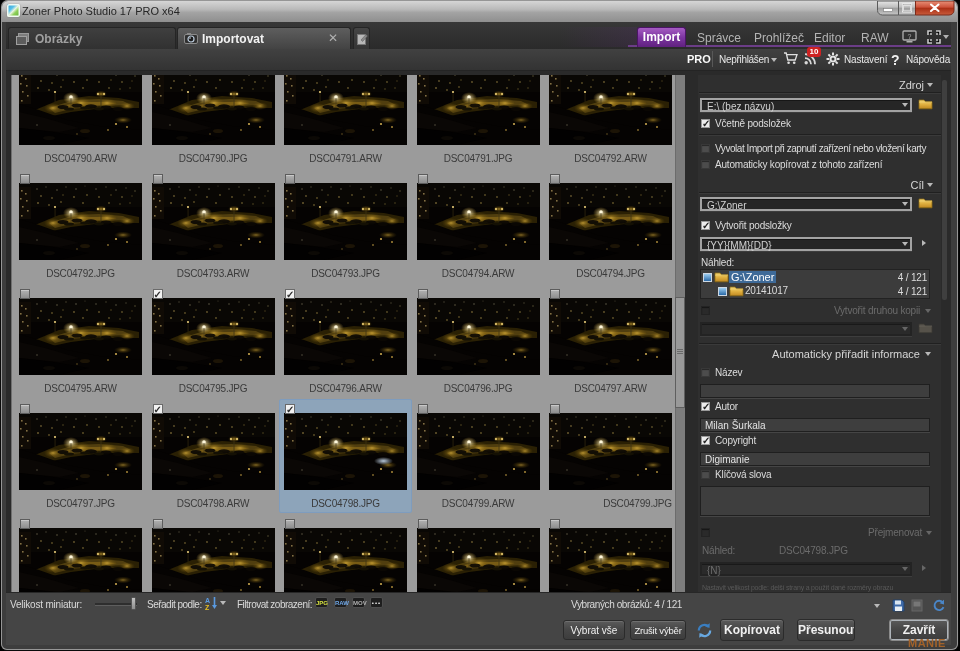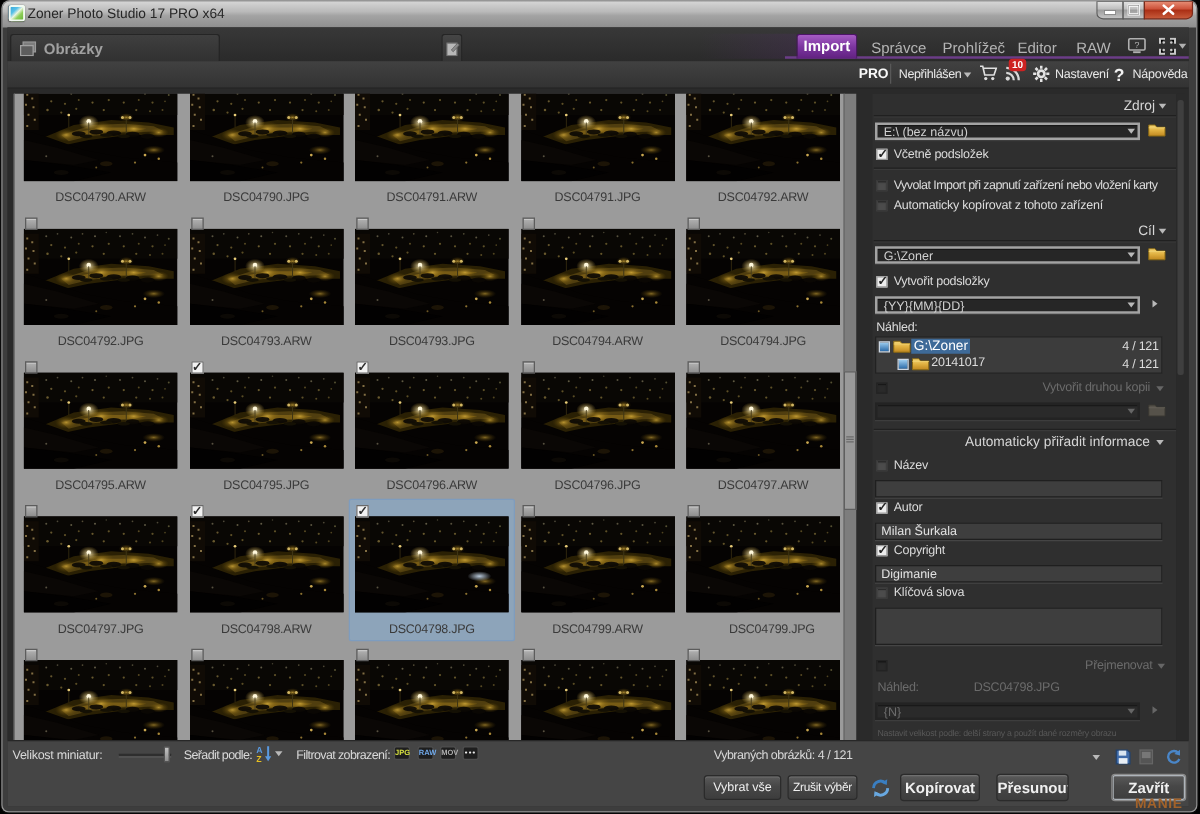--- a/index.html
+++ b/index.html
@@ -200,20 +200,30 @@
 <div id="content"></div>
 <div id="tabrow"></div>
 <div id="toolrow"></div>
 <div class="tab" style="left:8px;width:168px;background:linear-gradient(#3f3f3f,#313131);">
       <svg class="abs" style="left:7px;top:5px" width="13" height="12" viewBox="0 0 13 12">
         <rect x="2.5" y="0.5" width="10" height="8" fill="#7d7d7d" stroke="#9a9a9a"></rect>
         <rect x="0.5" y="3.5" width="10" height="8" fill="#5d5d5d" stroke="#a0a0a0"></rect>
       </svg>
       <span style="position:absolute;left:26px;top:4px;font-weight:bold;">Obrázky</span>
     </div>
+<div class="tab" style="left:177px;width:174px;background:linear-gradient(#5e5e5e,#434343);color:#f2f2f2;font-weight:bold;">
+      <svg class="abs" style="left:6px;top:5px" width="14" height="11" viewBox="0 0 14 11">
+        <rect x="0.5" y="1.5" width="13" height="9" rx="1.5" fill="#303030" stroke="#8a8a8a"></rect>
+        <rect x="3" y="0" width="4" height="2" fill="#8a8a8a"></rect>
+        <circle cx="7" cy="6" r="3" fill="#1a1a1a" stroke="#b8c8d8" stroke-width="1.2"></circle>
+        <circle cx="6" cy="5" r="0.8" fill="#e8f0f8"></circle>
+      </svg>
+      <span style="position:absolute;left:24px;top:4px;">Importovat</span>
+      <span style="position:absolute;right:12px;top:3px;color:#b0b0b0;font-weight:normal;font-size:12px;">✕</span>
+    </div>
 <div class="tab" style="left:353px;width:17px;">
       <svg class="abs" style="left:3px;top:5px" width="11" height="12" viewBox="0 0 11 12">
         <rect x="0.5" y="1.5" width="8" height="10" fill="#b8b8b8" stroke="#777"></rect>
         <path d="M4,7 L9,1.5 L10.5,3 L5.6,8.4 z" fill="#8a8a8a" stroke="#555" stroke-width="0.5"></path>
       </svg>
     </div>
 <div id="purplefade"></div>
 <div id="purpleline"></div>
 <div id="importbtn">Import</div>
 <div class="mitem" style="left:697px;top:31px;">Správce</div>
@@ -370,21 +380,21 @@
 <div class="cell-label" style="left:268px;top:423px;z-index:4">DSC04798.JPG</div>
 <svg class="ph" style="left:404.5px;top:338px;z-index:2">
         <use href="#ph"></use>
       </svg>
 <div class="cb" style="left:405.5px;top:329px;"></div>
 <div class="cell-label" style="left:400.5px;top:423px;z-index:4">DSC04799.ARW</div>
 <svg class="ph" style="left:537px;top:338px;z-index:2">
         <use href="#ph"></use>
       </svg>
 <div class="cb" style="left:538px;top:329px;"></div>
-<div class="cell-label" style="left:540px;top:423px;z-index:4">DSC04799.JPG</div>
+<div class="cell-label" style="left:560px;top:423px;z-index:4">DSC04799.JPG</div>
 <svg class="ph" style="left:7px;top:453px;z-index:2">
         <use href="#ph"></use>
       </svg>
 <div class="cb" style="left:8px;top:444px;"></div>
 <svg class="ph" style="left:139.5px;top:453px;z-index:2">
         <use href="#ph"></use>
       </svg>
 <div class="cb" style="left:140.5px;top:444px;"></div>
 <svg class="ph" style="left:272px;top:453px;z-index:2">
         <use href="#ph"></use>

